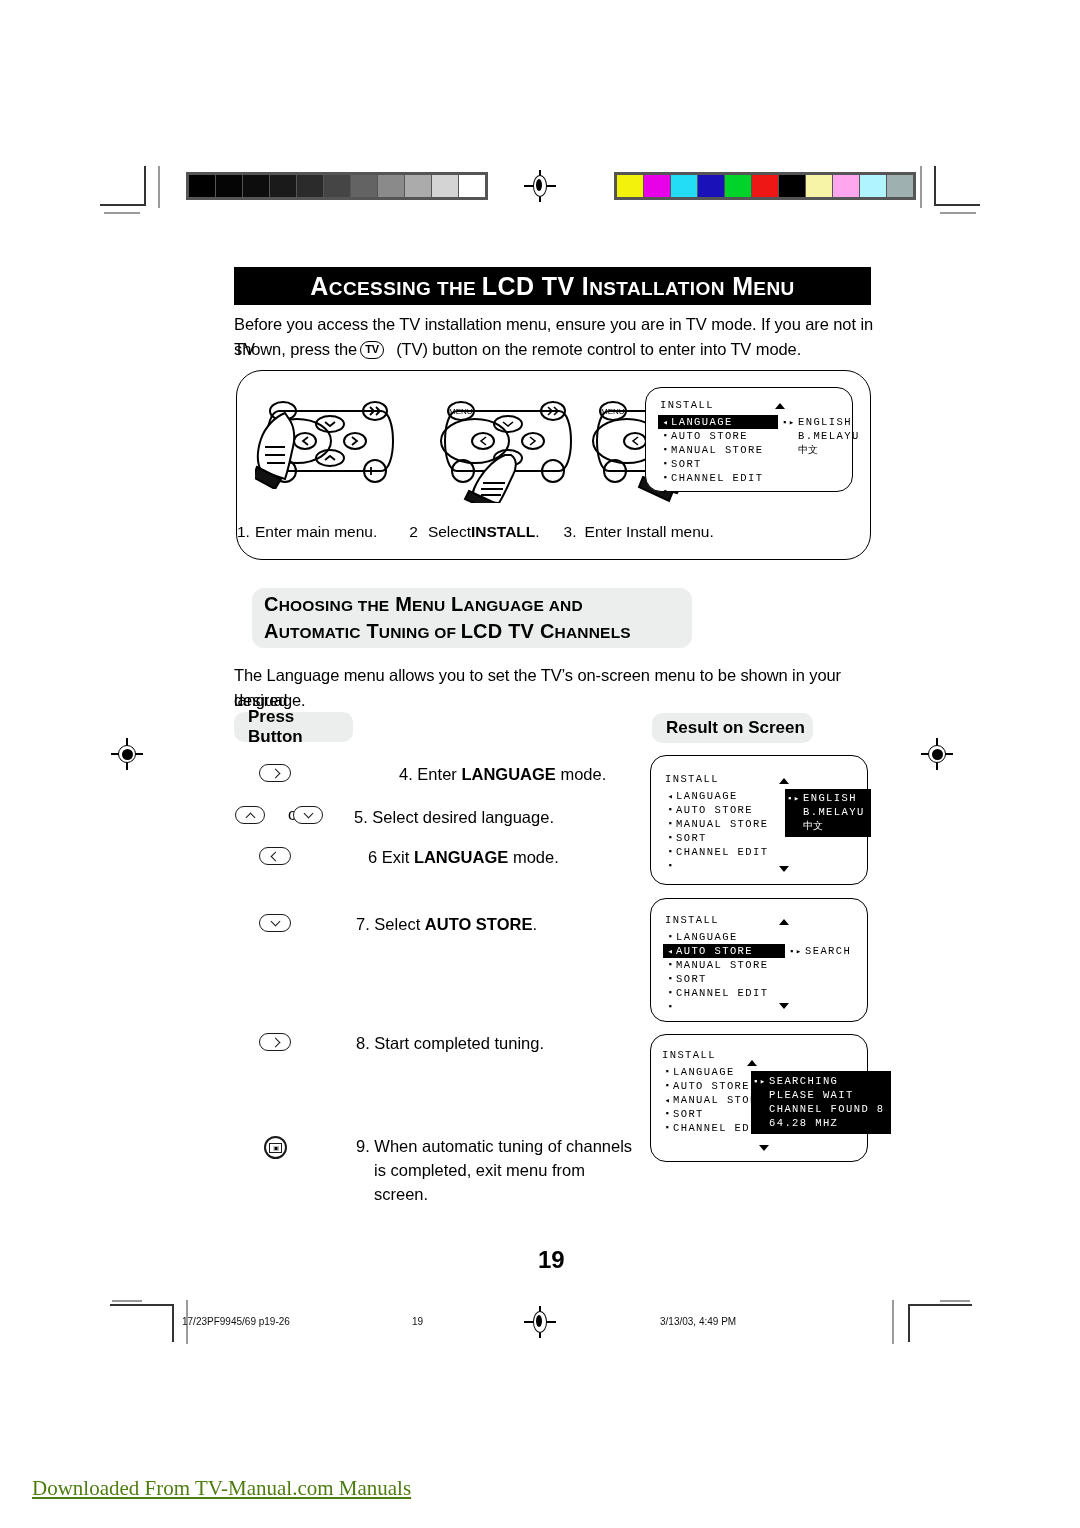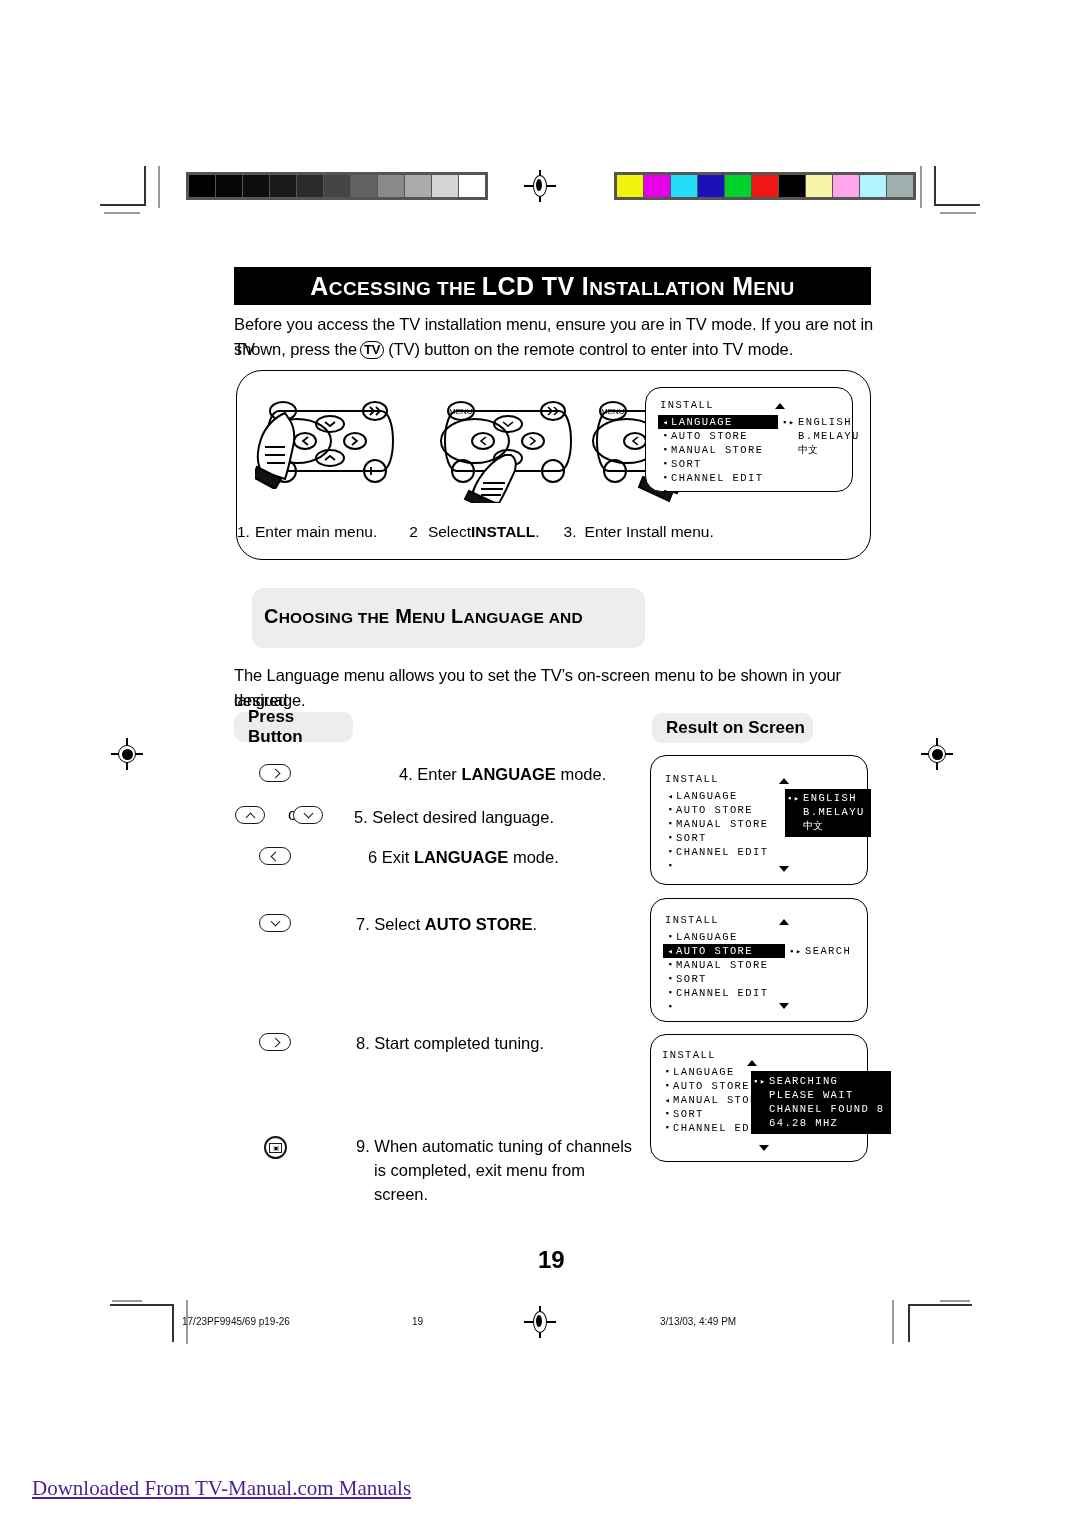--- a/index.html
+++ b/index.html
@@ -75,23 +75,23 @@
   }
 
   .intro-line2 { display: flex; align-items: center; gap: 0; }
 
   .tv-pill {
     display: inline-flex;
     align-items: center; justify-content: center;
     width: 22px; height: 16px;
     border: 1.4px solid #000;
     border-radius: 9px;
-    font-size: 13px;
+    font-size: 11px;
     font-weight: bold;
-    margin: 0 4px 0 3px;
+    margin: 0 12px 0 3px;
     vertical-align: middle;
   }
 
   
   .remote-panel {
     position: absolute;
     border: 1.6px solid #000;
     border-radius: 26px;
     box-sizing: border-box;
   }
@@ -235,21 +235,21 @@
   .pagenum {
     position: absolute;
     font-size: 24px;
     font-weight: bold;
   }
 
   .footer-text { position: absolute; font-size: 10px; color: #111; }
 
   .watermark {
     position: absolute;
-    color: #4c1d95;
+    color: #4d7c0f;
     font-family: "Liberation Serif", serif;
     font-size: 21px;
     text-decoration: underline;
   }
 </style>
 </head>
 <body>
 
 <div class="content">
 
@@ -474,23 +474,26 @@
     <span style="width:10px;"></span>
     <span>Select </span>
     <b>INSTALL</b>
     <span>.</span>
     <span style="width:24px;"></span>
     <span>3.</span>
     <span style="width:8px;"></span>
     <span>Enter Install menu.</span>
   </div>
 
-  <div class="grey-head" style="left:252px;top:588px;width:393px;height:60px;padding-left:12px;">
+  <div class="grey-head" style="left:252px;top:588px;width:440px;height:60px;padding-left:12px;">
     <div class="ln" style="margin-bottom:4px;">
       <span class="big">C</span><span class="sm">HOOSING</span><span class="sm">&nbsp;THE</span><span class="big">&nbsp;M</span><span class="sm">ENU</span><span class="big">&nbsp;L</span><span class="sm">ANGUAGE</span><span class="sm">&nbsp;AND</span>
+    </div>
+    <div class="ln">
+      <span class="big">A</span><span class="sm">UTOMATIC</span><span class="big">&nbsp;T</span><span class="sm">UNING</span><span class="sm">&nbsp;OF&nbsp;</span><span class="big">LCD&nbsp;TV&nbsp;C</span><span class="sm">HANNELS</span>
     </div>
   </div>
 
   <div class="body-text" style="left:234px;top:663px;width:650px;">
     <span>The Language menu allows you to set the TV’s on-screen menu to be  shown in your desired</span>
   </div>
   <div class="body-text" style="left:234px;top:688px;width:650px;">
     <span>language.</span>
   </div>
 

